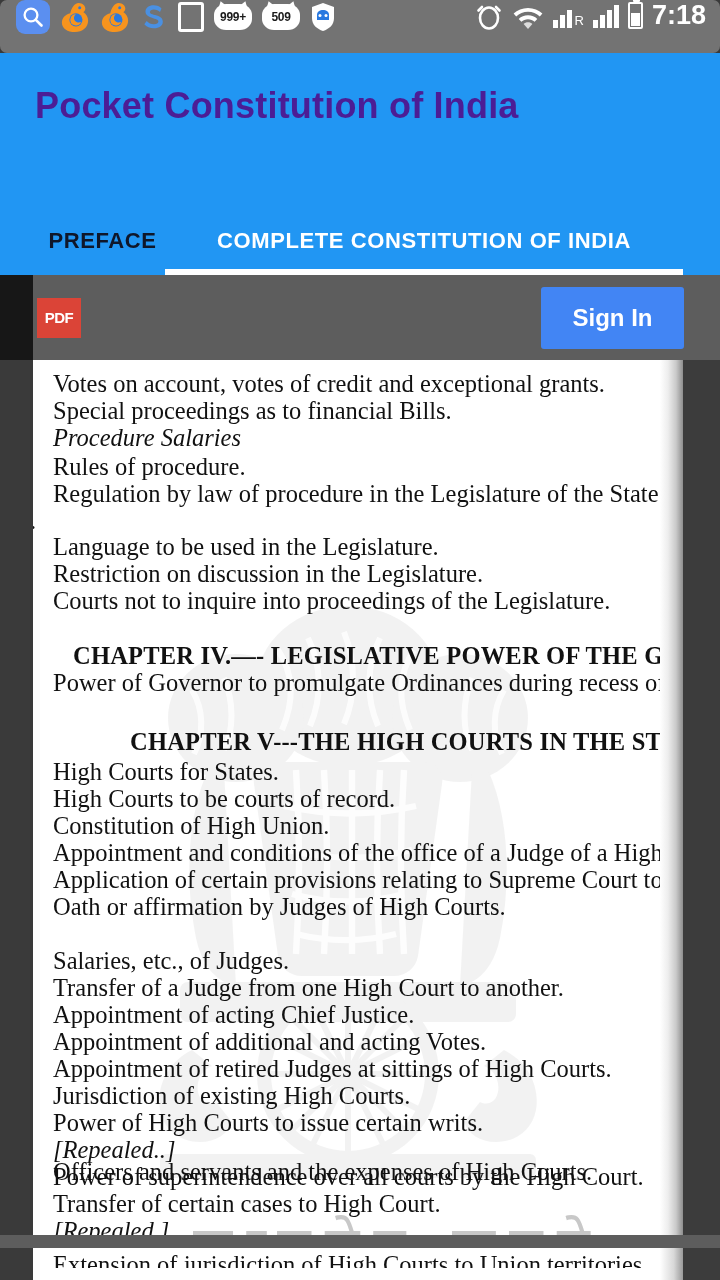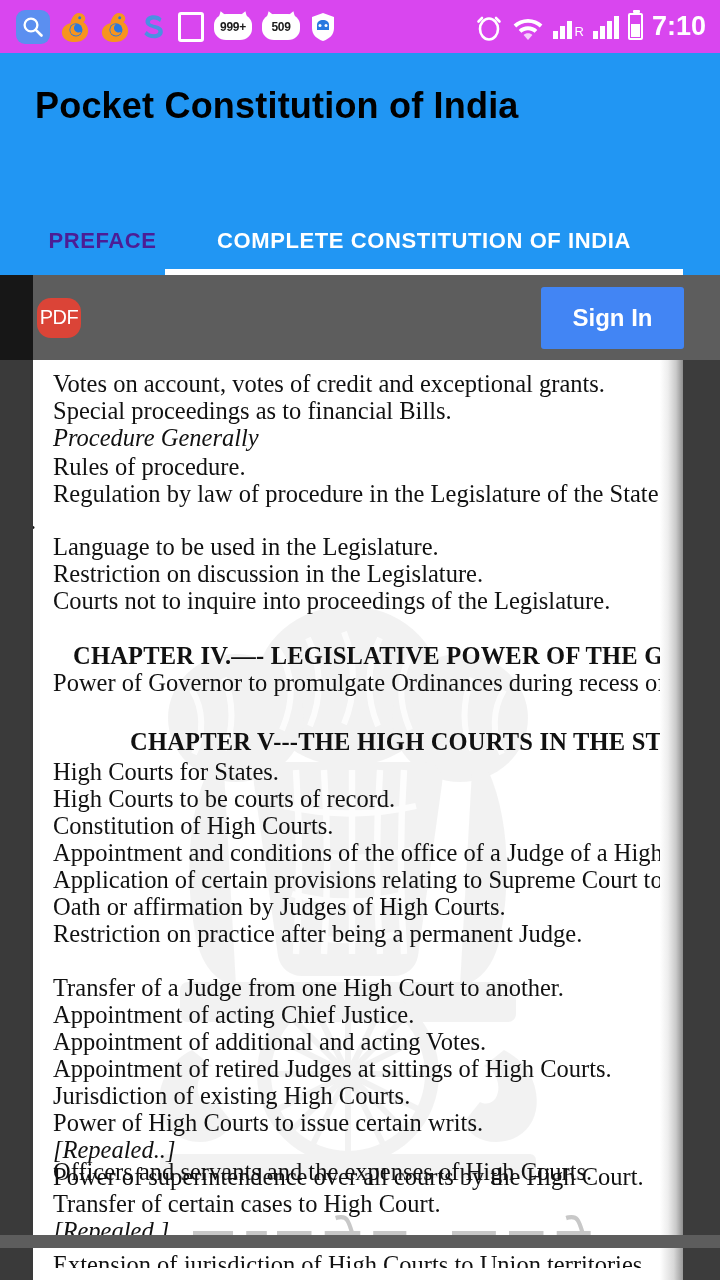--- a/index.html
+++ b/index.html
@@ -6,22 +6,22 @@
   html,body { width:720px; height:1280px; overflow:hidden; }
   body {
     font-family:"Liberation Sans", sans-serif;
     background:#3a3a3a;
     -webkit-font-smoothing:antialiased;
   }
 
   
   .statusbar{
     position:absolute; left:0; top:0; width:720px; height:53px;
-    background:#d946ef;
-    display:flex; align-items:center;
+    background:#737373;
+    display:flex; align-items:flex-start;border-radius:7px;
   }
   .sb-left{ display:flex; align-items:center; gap:10px; padding-left:16px; }
   .sb-right{ display:flex; align-items:center; gap:9px; margin-left:auto; padding-right:14px; }
 
   .ic{ display:flex; align-items:center; justify-content:center; }
 
   .search-chip{
     width:34px;height:34px;border-radius:9px;background:#5B8FF0;
     display:flex;align-items:center;justify-content:center;
   }
@@ -63,50 +63,50 @@
   .battery .fill{ position:absolute;left:1px;right:1px;bottom:1px;height:58%;background:#fff; }
   .clock{ color:#fff;font-size:27px;font-weight:bold;letter-spacing:0px; }
 
   
   .appbar{
     position:absolute;left:0;top:53px;width:720px;height:222px;
     background:#2196F3;
   }
   .app-title{
     position:absolute;left:35px;top:32px;
-    color:#000000;font-size:36px;font-weight:bold;letter-spacing:0.2px;
+    color:#4c1d95;font-size:36px;font-weight:bold;letter-spacing:0.2px;
   }
   .tabs{
     position:absolute;left:0;bottom:0;width:720px;height:68px;
     display:flex;align-items:center;
   }
   .tab{
     color:#fff;font-size:22px;font-weight:bold;letter-spacing:0.6px;
     position:relative;height:68px;display:flex;align-items:center;justify-content:center;
     cursor:pointer;
   }
-  .tab.t-preface{ width:165px; color:#4c1d95;padding-left:40px; }
+  .tab.t-preface{ width:165px; color:#0f172a;padding-left:40px; }
   .tab.t-complete{ width:518px; }
   .tab-indicator{
     position:absolute;left:165px;bottom:0;width:518px;height:6px;background:#fff;
   }
 
   
   .viewer{
     position:absolute;left:0;top:275px;width:720px;height:1005px;
     background:#3c3c3c;overflow:hidden;
   }
   .pdf-toolbar{
     position:absolute;left:33px;top:0;width:687px;height:85px;
     background:#5d5d5d;display:flex;align-items:center;
   }
   .pdf-badge{
-    margin-left:4px;width:44px;height:40px;background:#DB4437;border-radius:14px;
+    margin-left:4px;width:44px;height:40px;background:#DB4437;border-radius:0;
     display:flex;align-items:center;justify-content:center;
-    color:#fff;font-size:20px;font-weight:normal;letter-spacing:-0.5px;
+    color:#fff;font-size:15px;font-weight:bold;letter-spacing:-0.5px;
   }
   .pdf-filename{
     margin-left:22px;color:#f2f2f2;font-size:27px;font-weight:normal;
   }
   .signin-btn{
     margin-left:auto;margin-right:36px;
     width:143px;height:62px;background:#4285F4;border-radius:3px;
     display:flex;align-items:center;justify-content:center;
     color:#fff;font-size:24px;font-weight:bold;cursor:pointer;
     border:none;font-family:"Liberation Sans", sans-serif;
@@ -259,21 +259,21 @@
       <i class="b1"></i>
         <i class="b2"></i>
         <i class="b3"></i>
         <i class="b4"></i>
     </div>
 
     <div class="battery">
       <span class="fill"></span>
     </div>
 
-    <div class="clock">7:10</div>
+    <div class="clock">7:18</div>
   </div>
 </div>
 
 <div class="appbar">
   <div class="app-title">Pocket Constitution of India</div>
 
   <div class="tabs">
     <div class="tab t-preface">PREFACE</div>
     <div class="tab t-complete">COMPLETE CONSTITUTION OF INDIA</div>
   </div>
@@ -348,40 +348,40 @@
 
           <rect x="36" y="292" width="188" height="12" rx="3"></rect>
         </g>
       </svg>
       <div class="wm-motto">सत्यमेव जयते</div>
     </div>
 
     <div class="doc-text">
       <div class="ln" style="top:10px">Votes on account, votes of credit and exceptional grants.</div>
       <div class="ln" style="top:37px">Special proceedings as to financial Bills.</div>
-      <div class="ln it" style="top:64px">Procedure Generally</div>
+      <div class="ln it" style="top:64px">Procedure Salaries</div>
       <div class="ln" style="top:93px">Rules of procedure.</div>
       <div class="ln" style="top:120px">Regulation by law of procedure in the Legislature of the State in relation to financial busin</div>
       <div class="ln hang" style="top:147px">ess.</div>
       <div class="ln" style="top:173px">Language to be used in the Legislature.</div>
       <div class="ln" style="top:227px">Courts not to inquire into proceedings of the Legislature.</div>
       <div class="ln" style="top:200px">Restriction on discussion in the Legislature.</div>
 
       <div class="ln ch" style="top:282px;left:40px">CHAPTER IV.—- LEGISLATIVE  POWER OF THE GOVERNOR</div>
       <div class="ln" style="top:309px">Power of Governor to promulgate Ordinances during recess of Legislature.</div>
 
       <div class="ln ch" style="top:368px;left:97px">CHAPTER V---THE  HIGH COURTS IN THE STATES</div>
 
       <div class="ln" style="top:398px">High Courts for States.</div>
       <div class="ln" style="top:425px">High Courts to be courts of record.</div>
-      <div class="ln" style="top:452px">Constitution of High Courts.</div>
+      <div class="ln" style="top:452px">Constitution of High Union.</div>
       <div class="ln" style="top:479px">Appointment and conditions of the office of a Judge of a High Court.</div>
       <div class="ln" style="top:506px">Application of certain provisions relating to Supreme Court to High Courts.</div>
       <div class="ln" style="top:533px">Oath or affirmation by Judges of High Courts.</div>
-      <div class="ln" style="top:560px">Restriction on practice after being a permanent Judge.</div>
+      <div class="ln" style="top:587px">Salaries, etc., of Judges.</div>
       <div class="ln" style="top:614px">Transfer of a Judge from one High Court to another.</div>
       <div class="ln" style="top:641px">Appointment of acting Chief Justice.</div>
       <div class="ln" style="top:668px">Appointment of additional and acting Votes.</div>
       <div class="ln" style="top:695px">Appointment of retired Judges at sittings of High Courts.</div>
       <div class="ln" style="top:722px">Jurisdiction of existing High Courts.</div>
       <div class="ln" style="top:749px">Power of High Courts to issue certain writs.</div>
       <div class="ln it" style="top:776px">[Repealed..]</div>
       <div class="ln" style="top:803px">Power of superintendence over all courts by the High Court.</div>
       <div class="ln" style="top:830px">Transfer of certain cases to High Court.</div>
       <div class="ln it" style="top:857px">[Repealed.]</div>

